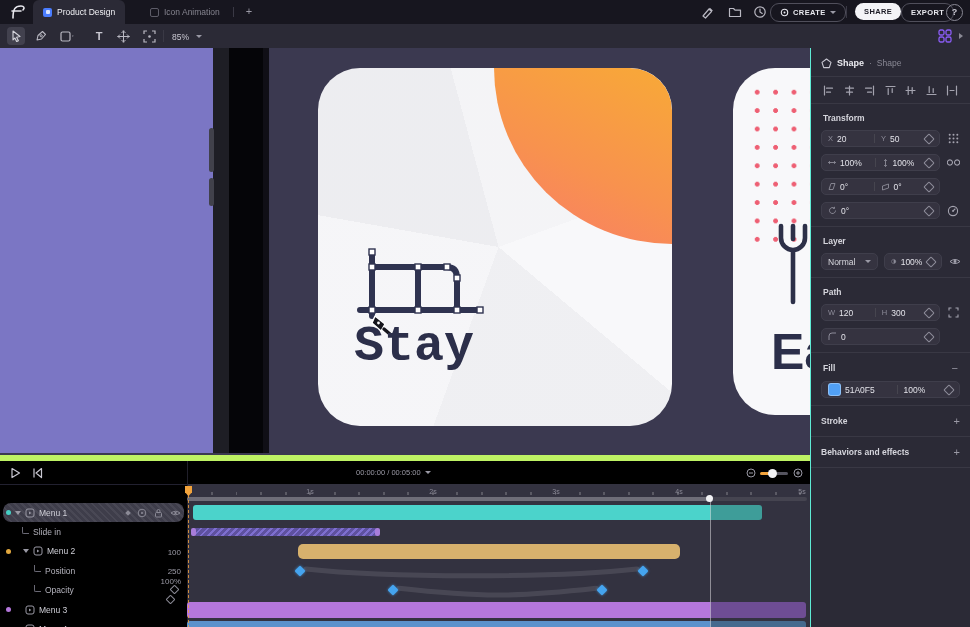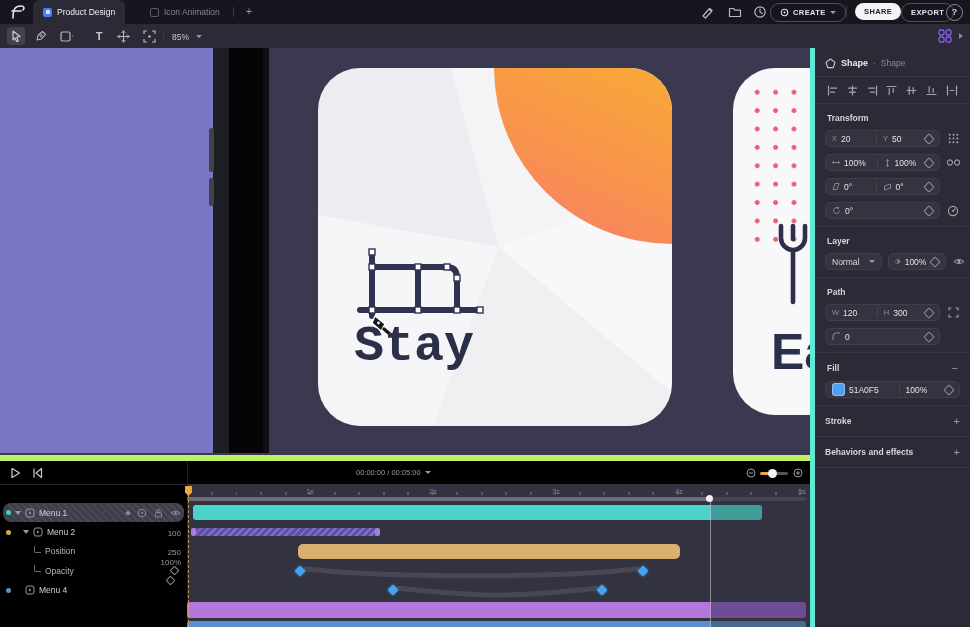--- a/index.html
+++ b/index.html
@@ -51,21 +51,21 @@
   .card1 .facets{position:absolute;inset:0;background:conic-gradient(from 130deg at 51% 50%,rgba(45,48,72,.045) 0 70deg,rgba(45,48,72,.01) 70deg 150deg,rgba(45,48,72,.055) 150deg 215deg,rgba(45,48,72,.02) 215deg 300deg,rgba(45,48,72,0) 300deg);}
   .quarter{position:absolute;right:0;top:0;width:178px;height:176px;border-radius:0 42px 0 100%;
            background:linear-gradient(205deg,#f8a63a 8%,#f8924e 55%,#f97d67 95%);}
   .cardtitle{position:absolute;font-size:50px;font-weight:bold;letter-spacing:0;color:#2c2f4a;}
   .card2{left:733px;top:20px;width:176px;height:347px;}
   .dots{position:absolute;left:12px;top:12px;right:0;height:165px;
         background-image:radial-gradient(#ee5f73 2.1px,rgba(238,95,115,0) 2.7px);
         background-size:18.4px 18.4px;background-position:3px 3px;}
 
   
-  .inspector{position:absolute;left:810px;top:48px;width:160px;height:579px;background:#2b2a36;border-left:5px solid #5eead4;box-sizing:border-box;padding:0 10px;font-size:8.5px;z-index:20;}
+  .inspector{position:absolute;left:810px;top:48px;width:160px;height:579px;background:#2b2a36;border-left:1px solid #5eead4;box-sizing:border-box;padding:0 10px;font-size:8.5px;z-index:20;}
   .insp-hdr{display:flex;align-items:center;gap:5px;height:26px;margin-top:2px;color:#8a8995;}
   .insp-hdr b{color:#ececf2;font-size:9px;}
   .sec-div{height:1px;background:#393844;margin:0 -10px;}
   .alignrow{display:flex;justify-content:space-between;align-items:center;height:26px;padding:0 2px;}
   .seclabel{font-size:8.5px;font-weight:bold;color:#d5d5dc;margin:9px 2px 7px;display:flex;justify-content:space-between;align-items:center;}
   .plusminus{color:#9a99a5;font-weight:normal;font-size:11px;}
   .frow{display:flex;align-items:center;gap:6px;margin-bottom:7px;}
   .field{flex:1;display:flex;align-items:center;height:17px;background:#353340;border:1px solid #3f3e4b;border-radius:5px;padding:0 6px;gap:4px;box-sizing:border-box;}
   .field .lab{color:#8d8c99;font-size:7.5px;}
   .field .val{color:#e3e3e9;font-size:8.5px;}
@@ -523,20 +523,24 @@
             <rect x="1.5" y="4.5" width="6" height="4.5" rx="1" stroke="#8b8a96" stroke-width="1" fill="none"></rect>
             <path d="M3 4.5 V3 a1.5 1.5 0 0 1 3 0 v1.5" stroke="#8b8a96" stroke-width="1" fill="none"></path>
           </svg>
         <svg width="11" height="8" viewBox="0 0 11 8">
             <path d="M1 4 Q5.5 0.5 10 4 Q5.5 7.5 1 4 Z" stroke="#8b8a96" stroke-width="1" fill="none"></path>
             <circle cx="5.5" cy="4" r="1.2" fill="#8b8a96"></circle>
           </svg>
       </span>
     </div>
     <div class="lrow">
+      <span class="connector"></span>
+      <span class="nested-label">Slide in</span>
+    </div>
+    <div class="lrow">
       <span class="layer-dot" style="background: rgb(226, 168, 62);"></span>
       <span class="chev" style="margin-left:8px;"></span>
       <svg class="frameic" viewBox="0 0 10 10">
           <rect x="1" y="1" width="8" height="8" rx="2" stroke="#9a99a5" fill="none"></rect>
           <path d="M4 3.4 L6.4 5 L4 6.6 Z" fill="#9a99a5"></path>
         </svg>
       <span>Menu 2</span>
     </div>
     <div class="lrow">
       <span class="connector" style="margin-left:28px;"></span>
@@ -547,20 +551,29 @@
         <span class="kf-sm"></span>
       </span>
     </div>
     <div class="lrow">
       <span class="connector" style="margin-left:28px;"></span>
       <span class="nested-label">Opacity</span>
       <span class="rowvals">
         <span>100%</span>
         <span class="kf-sm"></span>
       </span>
+    </div>
+    <div class="lrow">
+      <span class="layer-dot" style="background: rgb(180, 119, 220);"></span>
+      <span class="chev-slot"></span>
+      <svg class="frameic" viewBox="0 0 10 10">
+          <rect x="1" y="1" width="8" height="8" rx="2" stroke="#9a99a5" fill="none"></rect>
+          <path d="M4 3.4 L6.4 5 L4 6.6 Z" fill="#9a99a5"></path>
+        </svg>
+      <span>Menu 3</span>
     </div>
     <div class="lrow">
       <span class="layer-dot" style="background: rgb(91, 146, 204);"></span>
       <span class="chev-slot"></span>
       <svg class="frameic" viewBox="0 0 10 10">
           <rect x="1" y="1" width="8" height="8" rx="2" stroke="#9a99a5" fill="none"></rect>
           <path d="M4 3.4 L6.4 5 L4 6.6 Z" fill="#9a99a5"></path>
         </svg>
       <span>Menu 4</span>
     </div>

